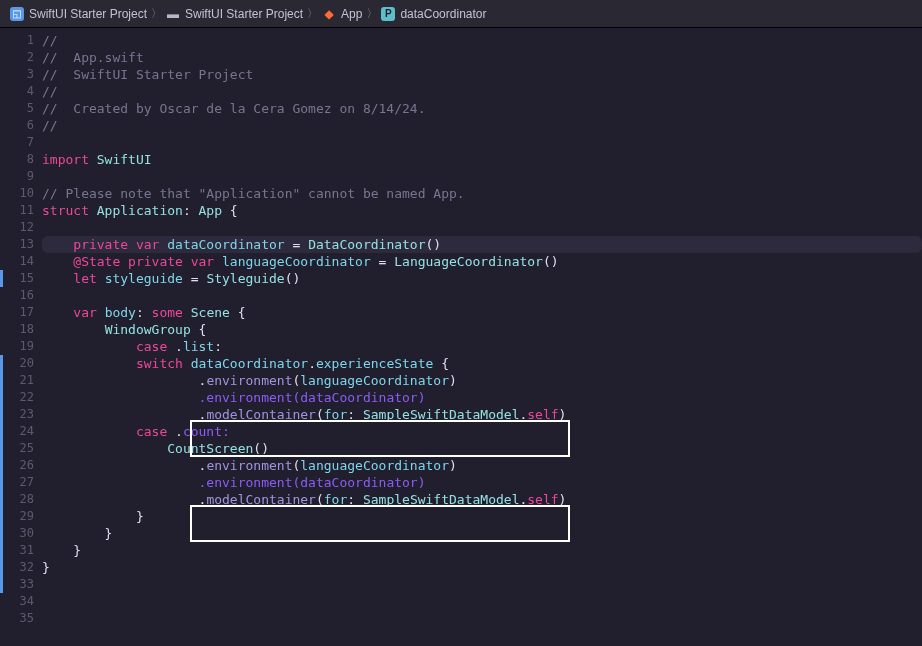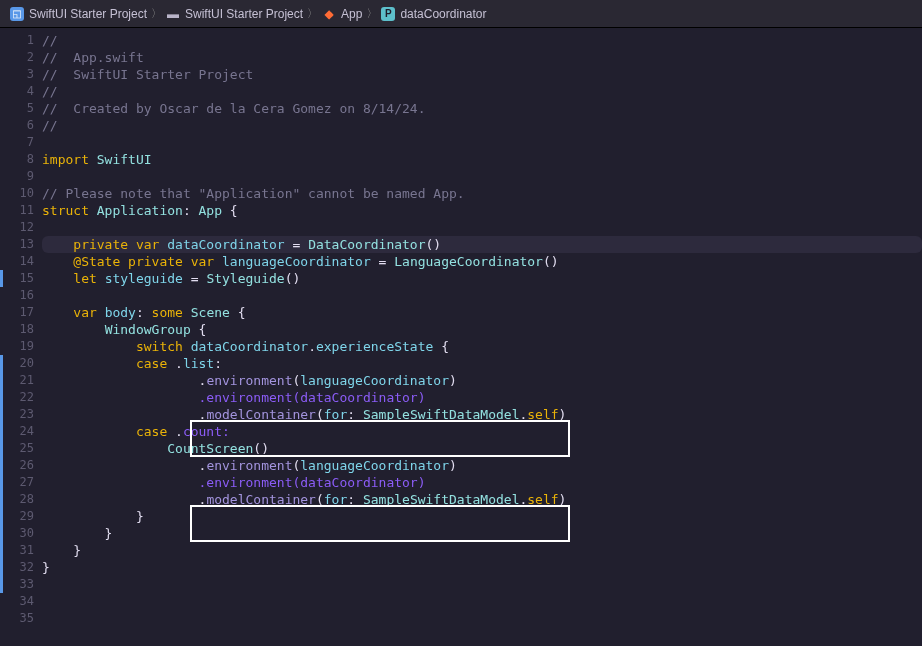--- a/index.html
+++ b/index.html
@@ -83,21 +83,21 @@
       height: 17px;
       line-height: 17px;
       white-space: pre;
       position: relative;
     }
     .line.highlighted {
       background: #2d2a3d;
       border-radius: 6px;
     }
     .tok-comment { color: #787590; }
-    .tok-keyword { color: #eab308; }
+    .tok-keyword { color: #ec4899; }
     .tok-type { color: #93e1e0; }
     .tok-func { color: #a394de; }
     .tok-ident { color: #7fd5ea; }
     .tok-plain { color: #e2ddf0; }
     .tok-dim { color: #8b5cf6; }
 
     .overlay-box {
       position: absolute;
       border: 2px solid #fff;
       pointer-events: none;
@@ -179,22 +179,22 @@
       <div class="line"></div>
       <div class="line"><span class="tok-comment">// Please note that "Application" cannot be named App.</span></div>
       <div class="line"><span class="tok-keyword">struct</span><span class="tok-plain"> </span><span class="tok-type">Application</span><span class="tok-plain">: </span><span class="tok-type">App</span><span class="tok-plain"> {</span></div>
       <div class="line"></div>
       <div class="line highlighted"><span class="tok-plain">    </span><span class="tok-keyword">private var</span><span class="tok-plain"> </span><span class="tok-ident">dataCoordinator</span><span class="tok-plain"> = </span><span class="tok-type">DataCoordinator</span><span class="tok-plain">()</span></div>
       <div class="line"><span class="tok-plain">    </span><span class="tok-keyword">@State private var</span><span class="tok-plain"> </span><span class="tok-ident">languageCoordinator</span><span class="tok-plain"> = </span><span class="tok-type">LanguageCoordinator</span><span class="tok-plain">()</span></div>
       <div class="line"><span class="tok-plain">    </span><span class="tok-keyword">let</span><span class="tok-plain"> </span><span class="tok-ident">styleguide</span><span class="tok-plain"> = </span><span class="tok-type">Styleguide</span><span class="tok-plain">()</span></div>
       <div class="line"></div>
       <div class="line"><span class="tok-plain">    </span><span class="tok-keyword">var</span><span class="tok-plain"> </span><span class="tok-ident">body</span><span class="tok-plain">: </span><span class="tok-keyword">some</span><span class="tok-plain"> </span><span class="tok-type">Scene</span><span class="tok-plain"> {</span></div>
       <div class="line"><span class="tok-plain">        </span><span class="tok-type">WindowGroup</span><span class="tok-plain"> {</span></div>
+      <div class="line"><span class="tok-plain">            </span><span class="tok-keyword">case</span><span class="tok-plain"> .</span><span class="tok-ident">list</span><span class="tok-plain">:</span></div>
       <div class="line"><span class="tok-plain">            </span><span class="tok-keyword">switch</span><span class="tok-plain"> </span><span class="tok-ident">dataCoordinator</span><span class="tok-plain">.</span><span class="tok-ident">experienceState</span><span class="tok-plain"> {</span></div>
-      <div class="line"><span class="tok-plain">            </span><span class="tok-keyword">case</span><span class="tok-plain"> .</span><span class="tok-ident">list</span><span class="tok-plain">:</span></div>
       <div class="line"><span class="tok-plain">                    .</span><span class="tok-func">environment</span><span class="tok-plain">(</span><span class="tok-ident">languageCoordinator</span><span class="tok-plain">)</span></div>
       <div class="line"><span class="tok-plain">                    </span><span class="tok-dim">.environment(dataCoordinator)</span></div>
       <div class="line"><span class="tok-plain">                    .</span><span class="tok-func">modelContainer</span><span class="tok-plain">(</span><span class="tok-ident">for</span><span class="tok-plain">: </span><span class="tok-type">SampleSwiftDataModel</span><span class="tok-plain">.</span><span class="tok-keyword">self</span><span class="tok-plain">)</span></div>
       <div class="line"><span class="tok-plain">            </span><span class="tok-keyword">case</span><span class="tok-plain"> .</span><span class="tok-dim">count:</span></div>
       <div class="line"><span class="tok-plain">                </span><span class="tok-type">CountScreen</span><span class="tok-plain">()</span></div>
       <div class="line"><span class="tok-plain">                    .</span><span class="tok-func">environment</span><span class="tok-plain">(</span><span class="tok-ident">languageCoordinator</span><span class="tok-plain">)</span></div>
       <div class="line"><span class="tok-plain">                    </span><span class="tok-dim">.environment(dataCoordinator)</span></div>
       <div class="line"><span class="tok-plain">                    .</span><span class="tok-func">modelContainer</span><span class="tok-plain">(</span><span class="tok-ident">for</span><span class="tok-plain">: </span><span class="tok-type">SampleSwiftDataModel</span><span class="tok-plain">.</span><span class="tok-keyword">self</span><span class="tok-plain">)</span></div>
       <div class="line"><span class="tok-plain">            }</span></div>
       <div class="line"><span class="tok-plain">        }</span></div>

